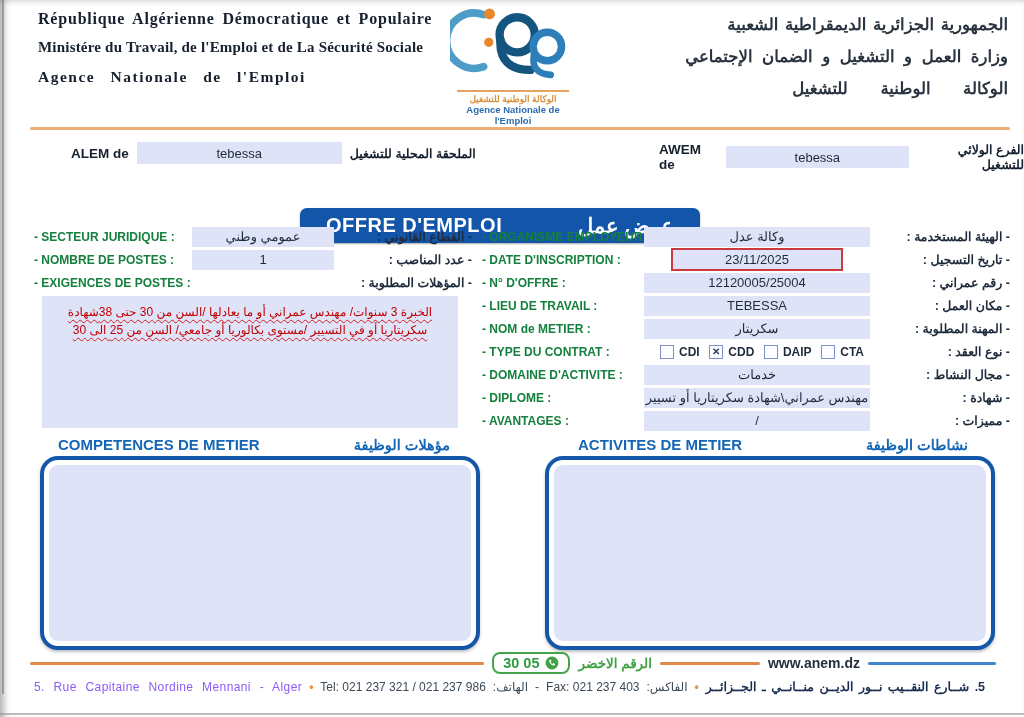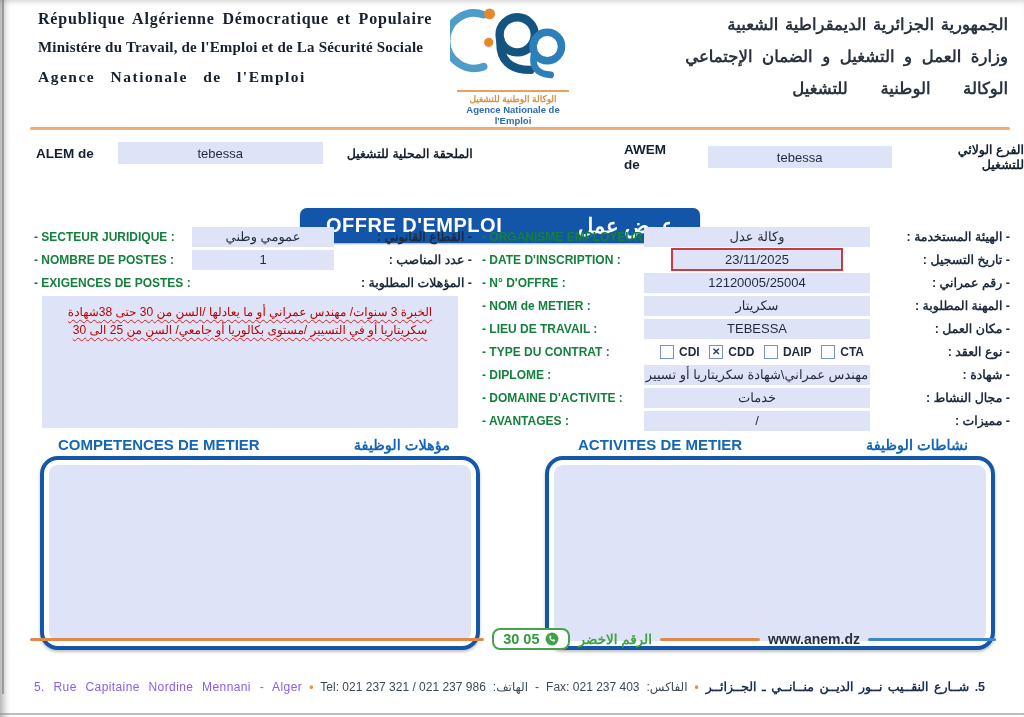--- a/index.html
+++ b/index.html
@@ -20,21 +20,21 @@
   .logo-fr{font-size:9.5px;font-weight:bold;color:#2b6cb0;}
   .hdr-ar{position:absolute;right:16px;top:8px;width:420px;text-align:right;font-weight:bold;color:#2a3440;}
   .hdr-ar div{font-size:16.5px;line-height:32px;}
   .hdr-ar .a1{word-spacing:2px;}
   .hdr-ar .a2{word-spacing:5px;}
   .hdr-ar .a3{word-spacing:28px;}
 
   .divider-top{position:absolute;left:30px;top:127px;width:980px;height:3px;background:#ecae72;border-radius:2px;}
 
   
-  .branch{position:absolute;top:142px;display:flex;align-items:center;gap:24px;}
+  .branch{position:absolute;top:142px;display:flex;align-items:center;gap:8px;margin-left:35px;}
   .branch.alem{left:36px;}
   .branch.awem{left:624px;}
   .branch .blabel{font-weight:bold;font-size:13.5px;color:#15202e;}
   .vbox{background:#dfe3f7;color:#1e2b3c;font-size:13px;display:flex;align-items:center;justify-content:center;height:22px;}
   .branch .vbox{width:205px;}
   .branch.awem .vbox{width:190px;}
   .branch .arlabel{font-weight:bold;font-size:12.5px;color:#15202e;}
 
   
   .banner{position:absolute;left:300px;top:176px;width:400px;height:35px;background:#1355a9;border-radius:7px;
@@ -73,21 +73,21 @@
   .sec-title.right{left:578px;width:390px;}
   .sec-title .fr{font-size:15px;}
   .sec-title .ar{font-size:14.5px;}
   .bigbox{position:absolute;top:456px;height:194px;border:4px solid #1456a8;border-radius:18px;
           background:#fff;padding:5px;box-sizing:border-box;box-shadow:0 2px 3px rgba(0,0,0,.25);}
   .bigbox.left{left:40px;width:440px;}
   .bigbox.right{left:545px;width:450px;}
   .bigbox .inner{width:100%;height:100%;background:#dfe3f7;border-radius:9px;}
 
   
-  .foot-rule{position:absolute;left:30px;top:628px;width:966px;display:flex;align-items:center;gap:8px;}
+  .foot-rule{position:absolute;left:30px;top:652px;width:966px;display:flex;align-items:center;gap:8px;}
   .oline{height:3px;background:#df8a4b;border-radius:2px;}
   .oline.one{flex:1;}
   .oline.two{width:100px;}
   .bline{width:128px;height:3px;background:#3f86c9;border-radius:2px;}
   .green-badge{border:2px solid #46a34b;border-radius:8px;padding:1px 9px;display:flex;align-items:center;gap:6px;
                color:#2e9b3f;font-weight:bold;font-size:14.5px;background:#fff;}
   .green-label{color:#3fa344;font-weight:bold;font-size:13.5px;}
   .website{color:#27313c;font-weight:bold;font-size:14px;}
 
   .address{position:absolute;left:34px;top:679px;width:970px;display:flex;align-items:baseline;gap:7px;
@@ -186,60 +186,60 @@
           <span class="vbox red-annot">23/11/2025</span>
         </span>
       <span class="alabel rtl">- تاريخ التسجيل :</span>
     </div>
     <div class="frow">
       <span class="flabel">- N° D'OFFRE :</span>
       <span class="vbox">12120005/25004</span>
       <span class="alabel rtl">- رقم عمراني :</span>
     </div>
     <div class="frow">
+      <span class="flabel">- LIEU DE TRAVAIL :</span>
+      <span class="vbox">TEBESSA</span>
+      <span class="alabel rtl">- مكان العمل :</span>
+    </div>
+    <div class="frow">
       <span class="flabel">- NOM de METIER :</span>
       <span class="vbox rtl">سكريتار</span>
       <span class="alabel rtl">- المهنة المطلوبة :</span>
     </div>
     <div class="frow">
-      <span class="flabel">- LIEU DE TRAVAIL :</span>
-      <span class="vbox">TEBESSA</span>
-      <span class="alabel rtl">- مكان العمل :</span>
-    </div>
-    <div class="frow">
       <span class="flabel">- TYPE DU CONTRAT :</span>
       <span class="checks">
         <span class="cb">
           <span class="cb-box"></span>
           <span class="cb-label">CDI</span>
         </span>
         <span class="cb">
           <span class="cb-box">✕</span>
           <span class="cb-label">CDD</span>
         </span>
         <span class="cb">
           <span class="cb-box"></span>
           <span class="cb-label">DAIP</span>
         </span>
         <span class="cb">
           <span class="cb-box"></span>
           <span class="cb-label">CTA</span>
         </span>
       </span>
       <span class="alabel rtl">- نوع العقد :</span>
+    </div>
+    <div class="frow">
+      <span class="flabel">- DOMAINE D'ACTIVITE :</span>
+      <span class="vbox rtl">خدمات</span>
+      <span class="alabel rtl">- مجال النشاط :</span>
     </div>
     <div class="frow">
       <span class="flabel">- DIPLOME :</span>
       <span class="vbox rtl">مهندس عمراني\شهادة سكريتاريا أو تسيير</span>
       <span class="alabel rtl">- شهادة :</span>
-    </div>
-    <div class="frow">
-      <span class="flabel">- DOMAINE D'ACTIVITE :</span>
-      <span class="vbox rtl">خدمات</span>
-      <span class="alabel rtl">- مجال النشاط :</span>
     </div>
     <div class="frow">
       <span class="flabel">- AVANTAGES :</span>
       <span class="vbox">/</span>
       <span class="alabel rtl">- مميزات :</span>
     </div>
   </div>
 
   <div class="sec-title left">
     <span class="fr">COMPETENCES DE METIER</span>

